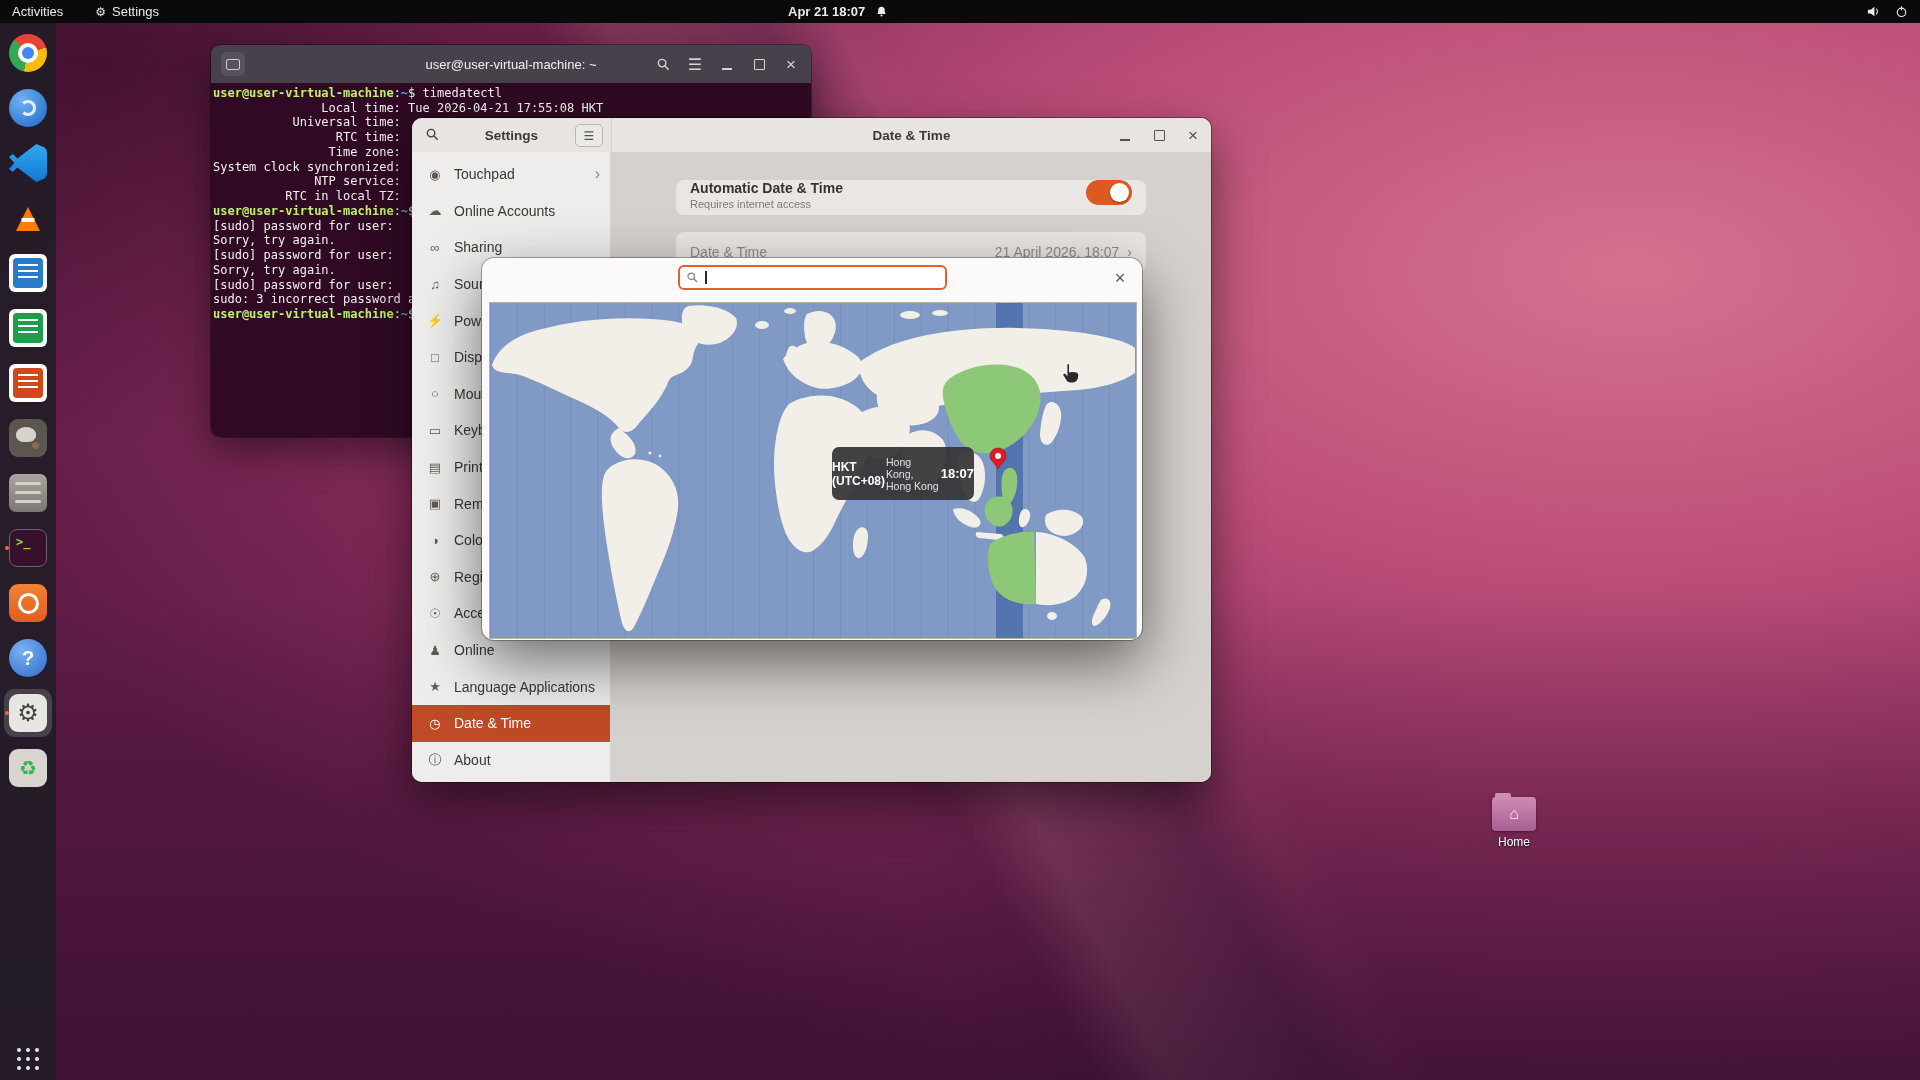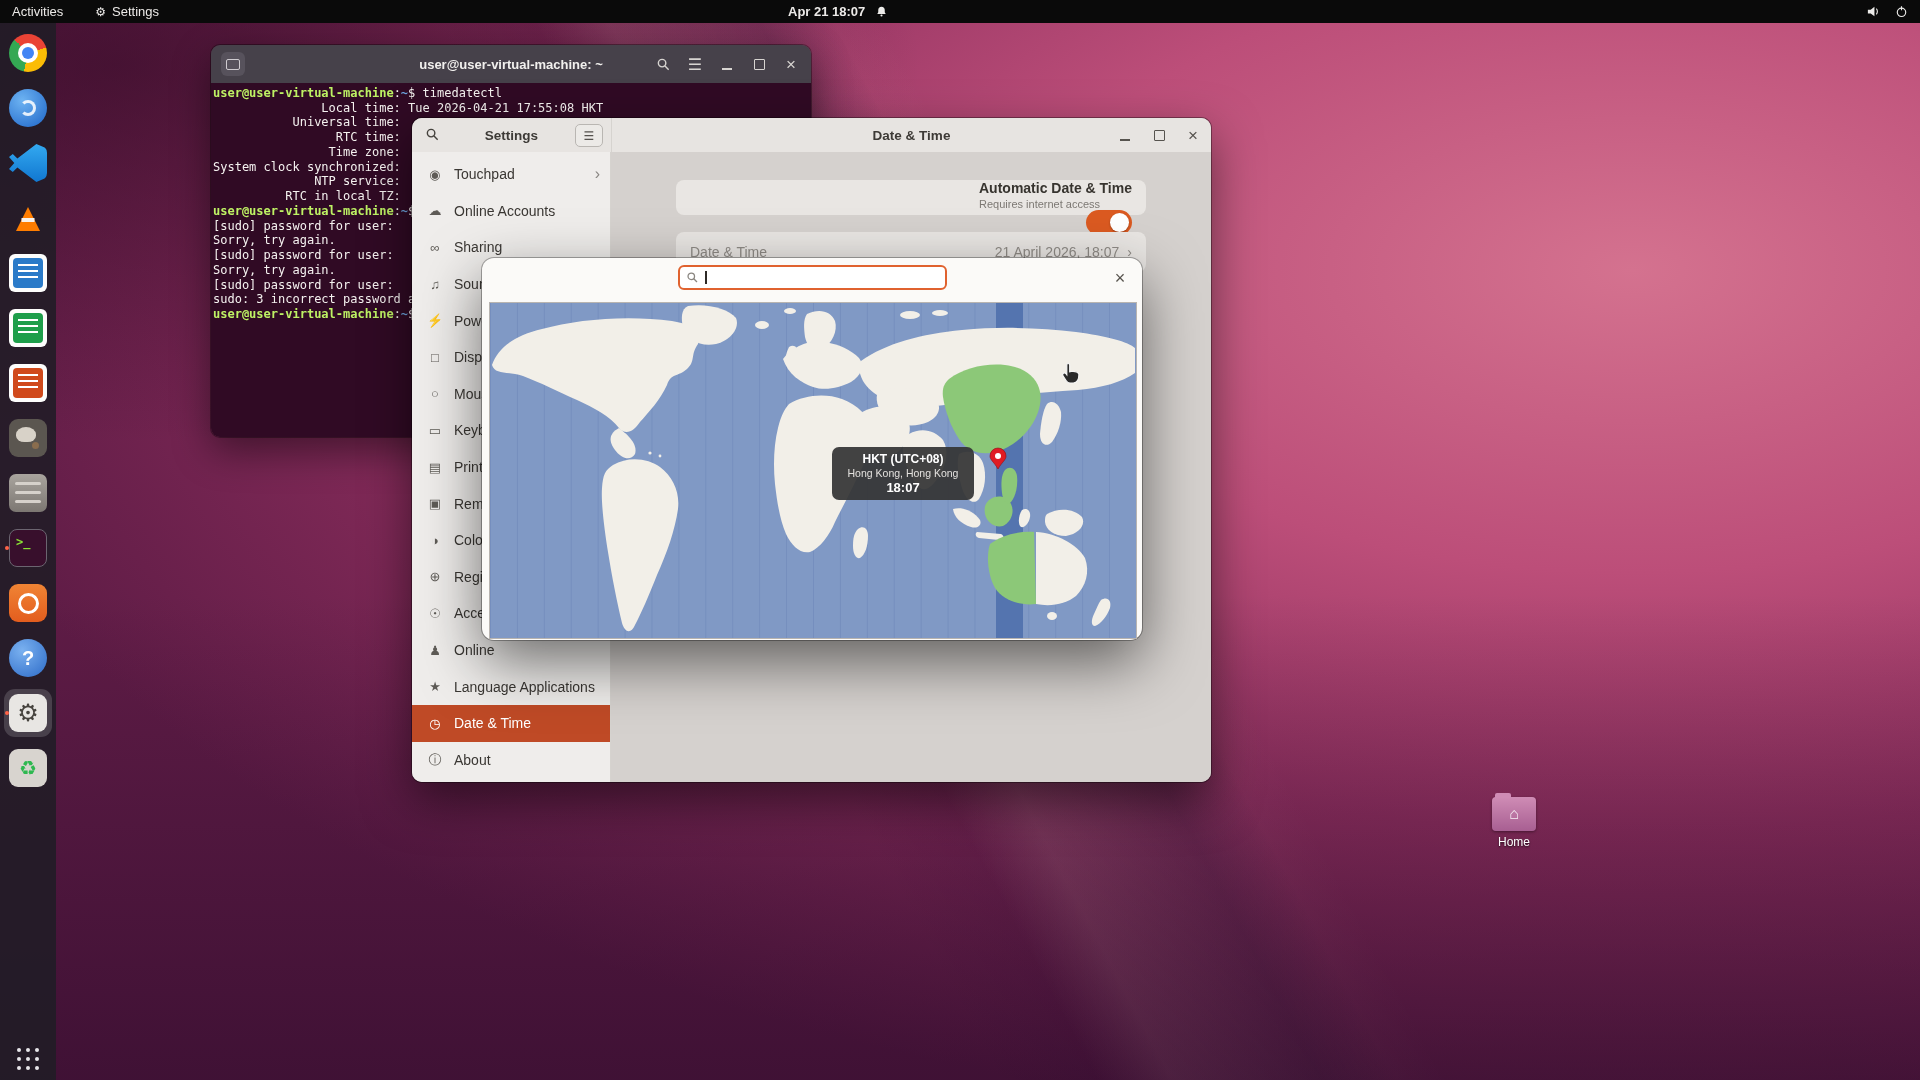--- a/index.html
+++ b/index.html
@@ -55,21 +55,21 @@
   .di-help::before{content:"?";color:#fff;font-weight:700;font-size:20px;font-family:"Liberation Sans",sans-serif;}
   .di-settings{background:#e8e6e3;border-radius:9px;color:#47443f;font-size:24px;}
   .di-trash{background:#d8d4cf;border-radius:9px;color:#2eb850;font-size:20px;}
   .dock-grid{position:absolute;bottom:10px;left:50%;transform:translateX(-50%);display:grid;grid-template-columns:repeat(3,4px);grid-gap:5px;}
   .dock-grid i{width:4px;height:4px;background:#e8e6ea;border-radius:50%;}
   
   .terminal-win{position:absolute;left:211px;top:45px;width:600px;height:392px;border-radius:9px;overflow:hidden;z-index:10;
     box-shadow:0 0 0 1px rgba(0,0,0,.35), 0 14px 38px rgba(0,0,0,.45);}
   .term-header{height:38px;background:#46414a;position:relative;}
   .term-title{position:absolute;left:0;right:0;top:0;height:38px;display:flex;align-items:center;justify-content:center;
-    color:#f2f0ee;font-weight:700;font-size:13px;}
+    color:#f2f0ee;font-weight:400;font-size:13px;}
   .term-appicon{position:absolute;left:10px;top:7px;width:24px;height:24px;border-radius:6px;background:#57525c;
     display:flex;align-items:center;justify-content:center;}
   .term-appicon::before{content:"";width:12px;height:9px;border:1.5px solid #cfcbd0;border-radius:2px;}
   .term-ctrls{position:absolute;right:8px;top:7px;display:flex;gap:8px;align-items:center;color:#d7d4d1;}
   .term-body{position:absolute;top:38px;bottom:0;left:0;right:0;background:#300a24;padding:3px 0 0 2px;
     font:12px/14.73px "DejaVu Sans Mono",monospace;white-space:pre;color:#f5f2f0;}
   .c-green{color:#bef264;font-weight:700;} .c-blue{color:#6ea6e0;font-weight:700;} .c-plain{color:#f5f2f0;}
   
   .settings-win{position:absolute;left:412px;top:118px;width:799px;height:664px;border-radius:10px;overflow:hidden;z-index:20;
     background:#d5d1ce;box-shadow:0 0 0 1px rgba(0,0,0,.35), 0 18px 48px rgba(0,0,0,.5);}
@@ -88,21 +88,21 @@
   .wc-close{font-size:17px;line-height:1;}
   .sw-sidebar{position:absolute;top:34px;left:0;width:199px;bottom:0;background:#efedeb;border-right:1px solid #d6d3cf;
     padding-top:4px;box-sizing:border-box;}
   .sbi{height:36.6px;display:flex;align-items:center;padding:0 10px 0 14px;font-size:14px;color:#3a3733;}
   .sbi-ic{width:18px;margin-right:10px;color:#5e5b56;font-size:13px;text-align:center;flex:0 0 auto;}
   .sbi-lb{flex:1;white-space:nowrap;overflow:hidden;}
   .sbi-ch{color:#8a8783;font-size:16px;}
   .sbi.sel{background:#bf4a26;color:#fff;} .sbi.sel .sbi-ic{color:#fff;}
   .sw-main{position:absolute;top:34px;left:199px;right:0;bottom:0;background:#d5d1ce;}
   .card{position:absolute;left:65px;width:470px;background:#e9e6e3;border-radius:8px;box-sizing:border-box;}
-  .card1{top:28px;height:35px;display:flex;align-items:flex-end;padding:0 14px;flex-direction:column;}
+  .card1{top:28px;height:35px;display:flex;align-items:flex-start;padding:0 14px;}
   .card1 .tt{font-size:14px;font-weight:700;color:#37342f;}
   .card1 .st{font-size:11px;color:#7c7873;margin-top:2px;}
   .card1 .grow{flex:1;}
   .switch{width:46px;height:25px;border-radius:13px;background:#db5a21;position:relative;flex:0 0 auto;}
   .switch::after{content:"";position:absolute;right:3px;top:3px;width:19px;height:19px;background:#fff;border-radius:50%;
     box-shadow:0 1px 2px rgba(0,0,0,.3);}
   .card2{top:80px;height:40px;display:flex;align-items:center;justify-content:space-between;padding:0 14px;
     color:#8f8b86;font-size:14px;}
   .card2 .val{display:flex;gap:8px;align-items:center;}
   
@@ -110,21 +110,21 @@
     box-shadow:0 0 0 1px rgba(0,0,0,.3), 0 22px 60px rgba(0,0,0,.55);}
   .tz-entry{position:absolute;left:196px;top:7px;width:269px;height:25px;background:#fff;border:2px solid #e0622f;border-radius:6px;
     box-sizing:border-box;display:flex;align-items:center;padding-left:6px;}
   .tz-entry svg{flex:0 0 auto;color:#8a8680;}
   .tz-caret{width:1.5px;height:13px;background:#2d2a26;margin-left:6px;flex:0 0 auto;}
   .tz-input{border:none;outline:none;background:transparent;flex:1;font-size:13px;font-family:"Liberation Sans",sans-serif;padding:0 4px;}
   .tz-close{position:absolute;right:10px;top:8px;width:24px;height:24px;display:flex;align-items:center;justify-content:center;
     color:#57534e;font-size:18px;}
   .tz-map{position:absolute;left:7px;top:44px;width:646px;height:335px;border:1px solid #b8b4b0;box-sizing:content-box;overflow:hidden;}
   .tz-tip{position:absolute;left:350px;top:189px;width:142px;height:53px;background:rgba(53,53,53,0.93);border-radius:7px;
-    color:#fff;display:flex;flex-direction:column;align-items:center;justify-content:center;gap:1px;z-index:2;}
+    color:#fff;display:flex;flex-direction:row;align-items:center;justify-content:center;gap:1px;z-index:2;}
   .tz-tip .t1{font-size:12px;font-weight:700;}
   .tz-tip .t2{font-size:10.5px;color:#e3e1de;}
   .tz-tip .t3{font-size:13px;font-weight:700;}
   
   .home-item{position:absolute;left:1488px;top:797px;width:52px;text-align:center;z-index:5;color:#fff;font-size:12px;}
   .home-folder{width:44px;height:34px;margin:0 auto;background:linear-gradient(#cf8cb5,#a85f92);border-radius:4px;position:relative;
     display:flex;align-items:center;justify-content:center;color:#f6edf4;font-size:16px;box-shadow:0 1px 3px rgba(0,0,0,.4);}
   .home-folder::before{content:"";position:absolute;top:-4px;left:3px;width:16px;height:5px;background:#cf8cb5;border-radius:2px 2px 0 0;}
   .home-label{margin-top:4px;text-shadow:0 1px 2px rgba(0,0,0,.75);}
   .cursor{position:absolute;left:1058px;top:360px;z-index:60;pointer-events:none;}

